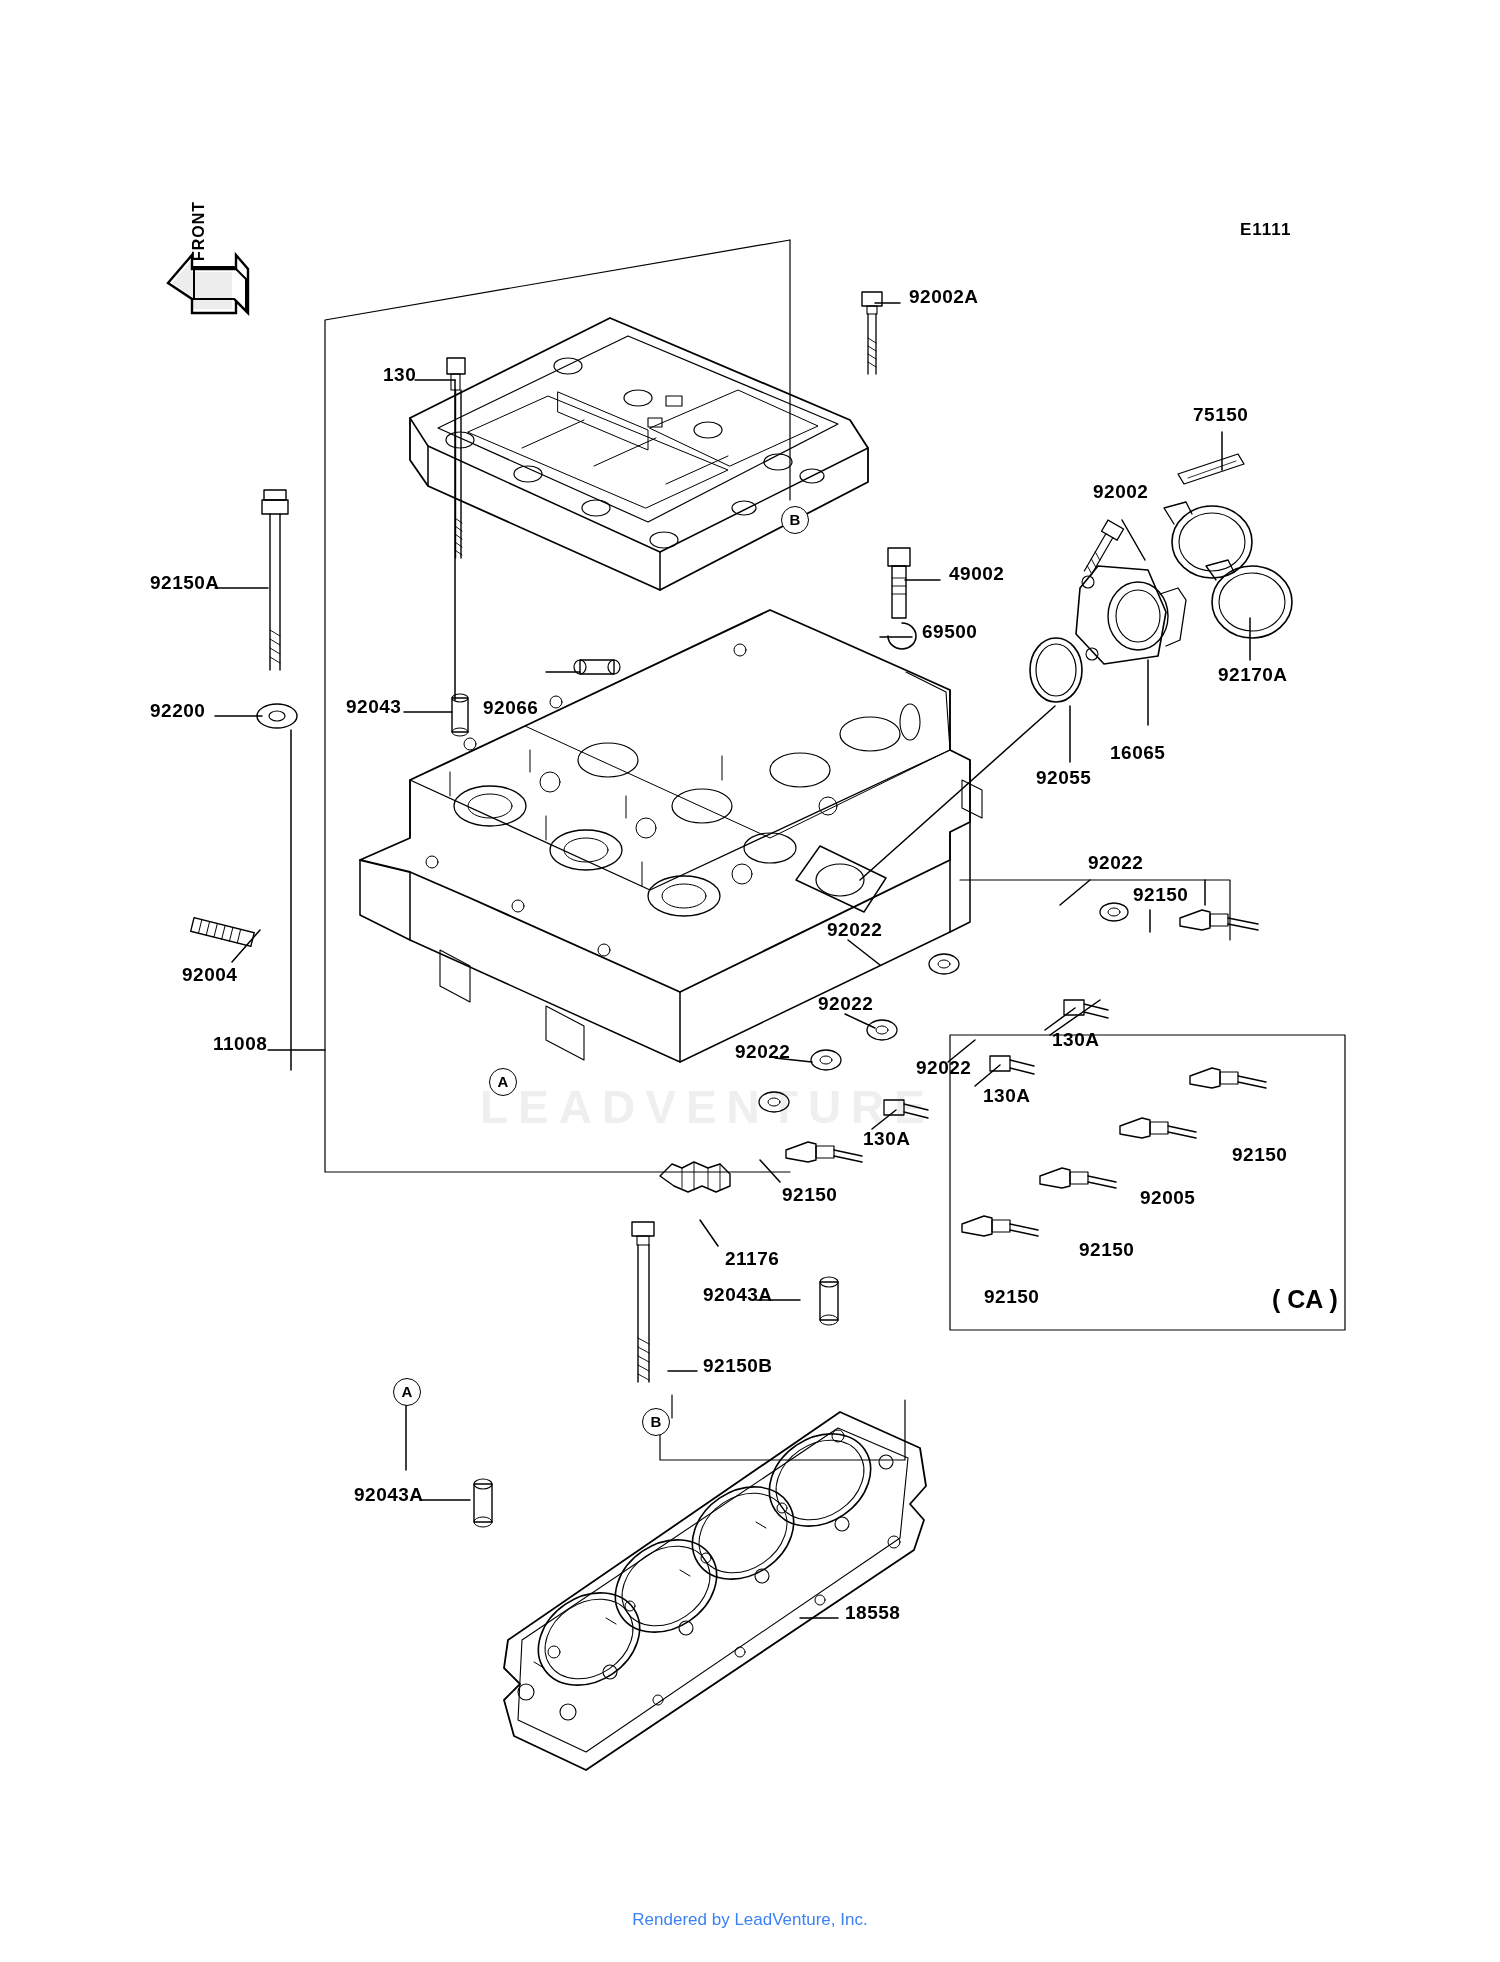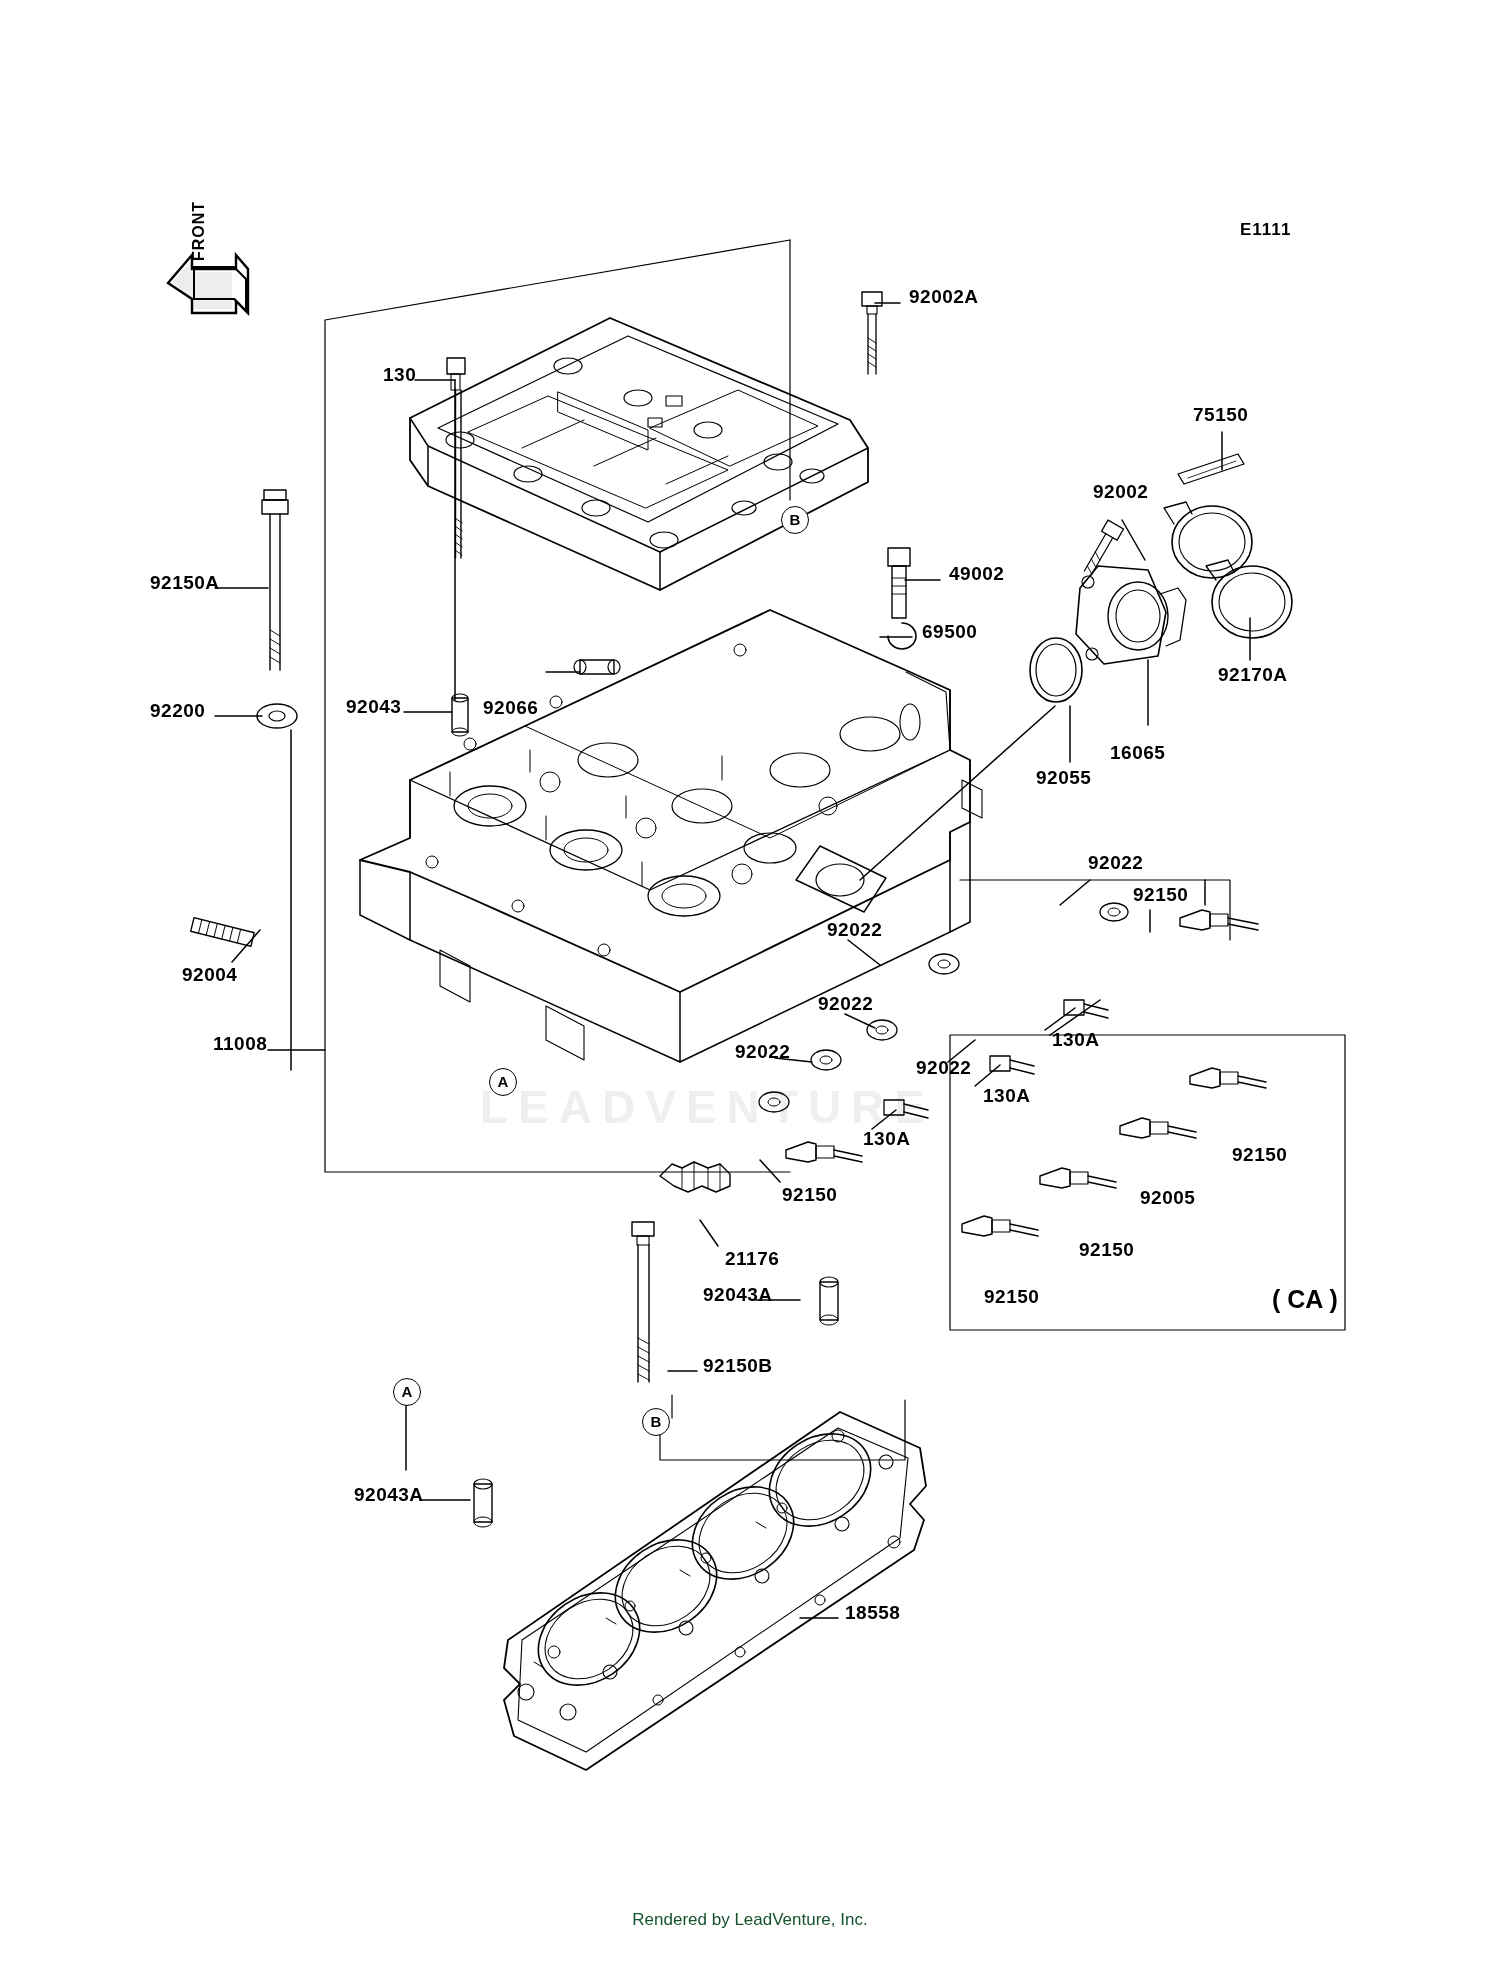--- a/index.html
+++ b/index.html
@@ -33,21 +33,21 @@
     font-weight: bold;
     color: #000000;
     letter-spacing: 1px;
   }
   .footer {
     position: absolute;
     left: 0;
     width: 1500px;
     text-align: center;
     font-size: 17px;
-    color: #14532d;
+    color: #3b82f6;
     font-family: "Liberation Sans", sans-serif;
   }
   .circ {
     position: absolute;
     width: 26px;
     height: 26px;
     border: 1.6px solid #000;
     border-radius: 50%;
     font-size: 15px;
     font-weight: bold;

